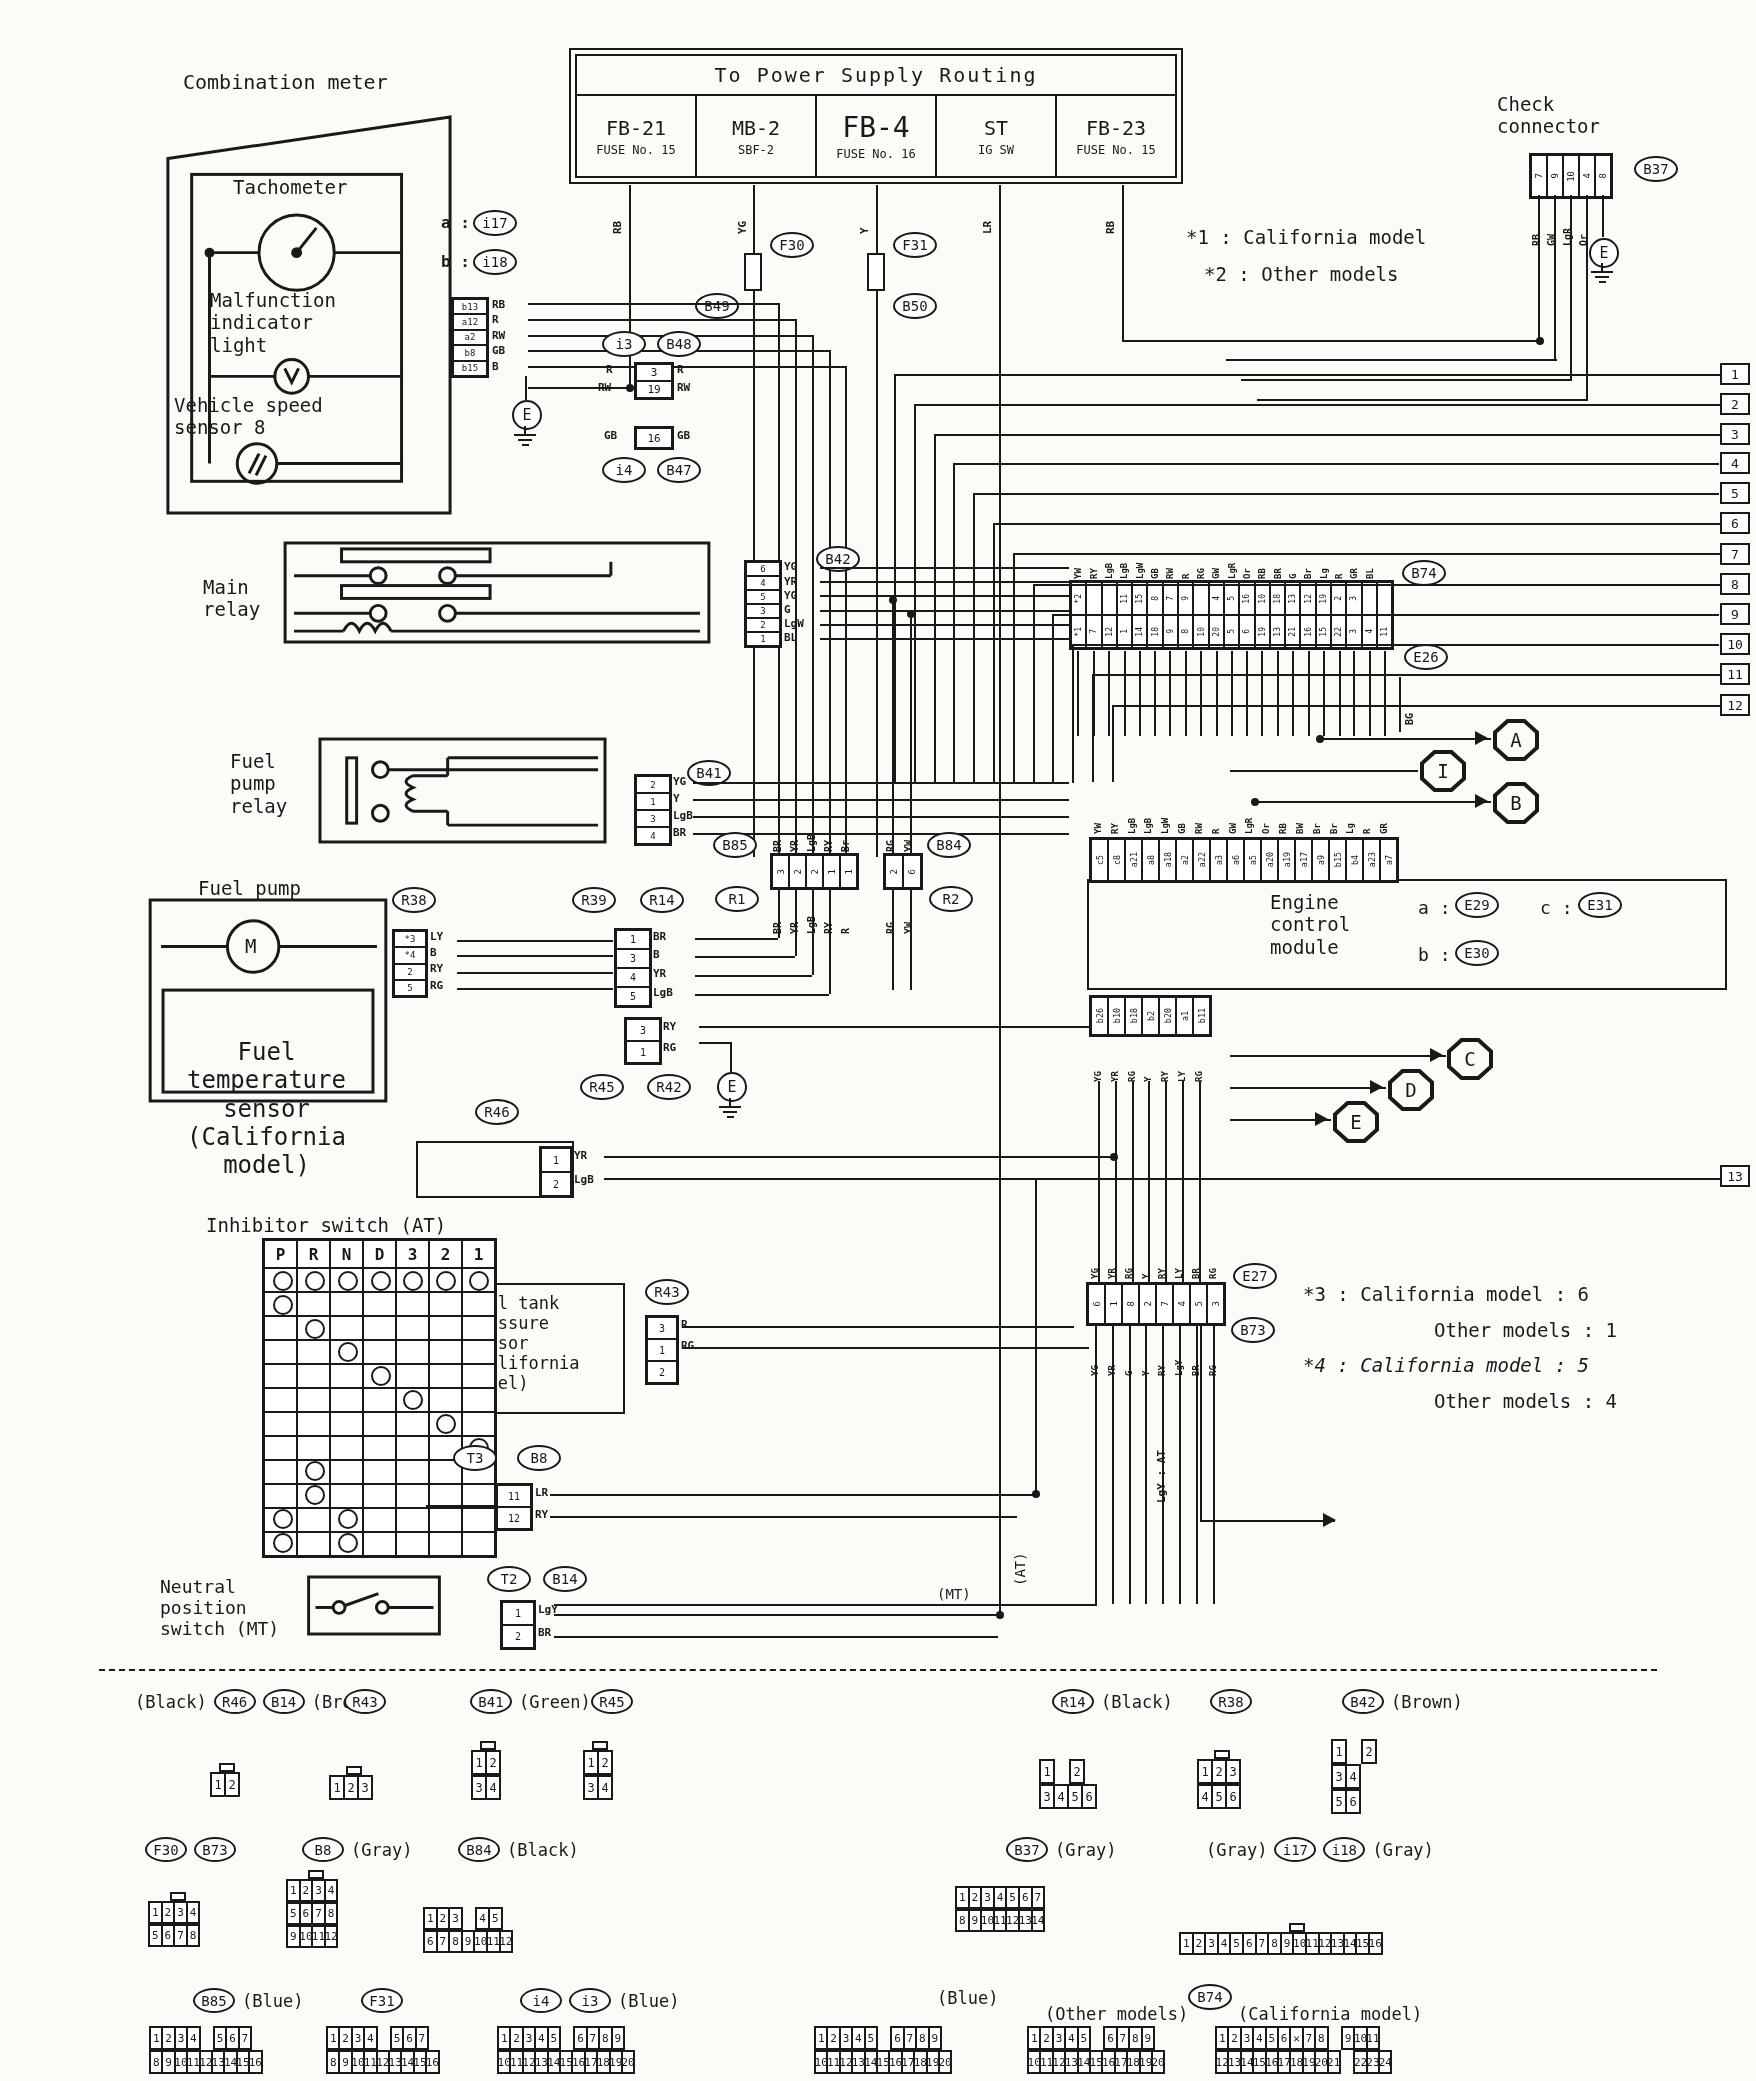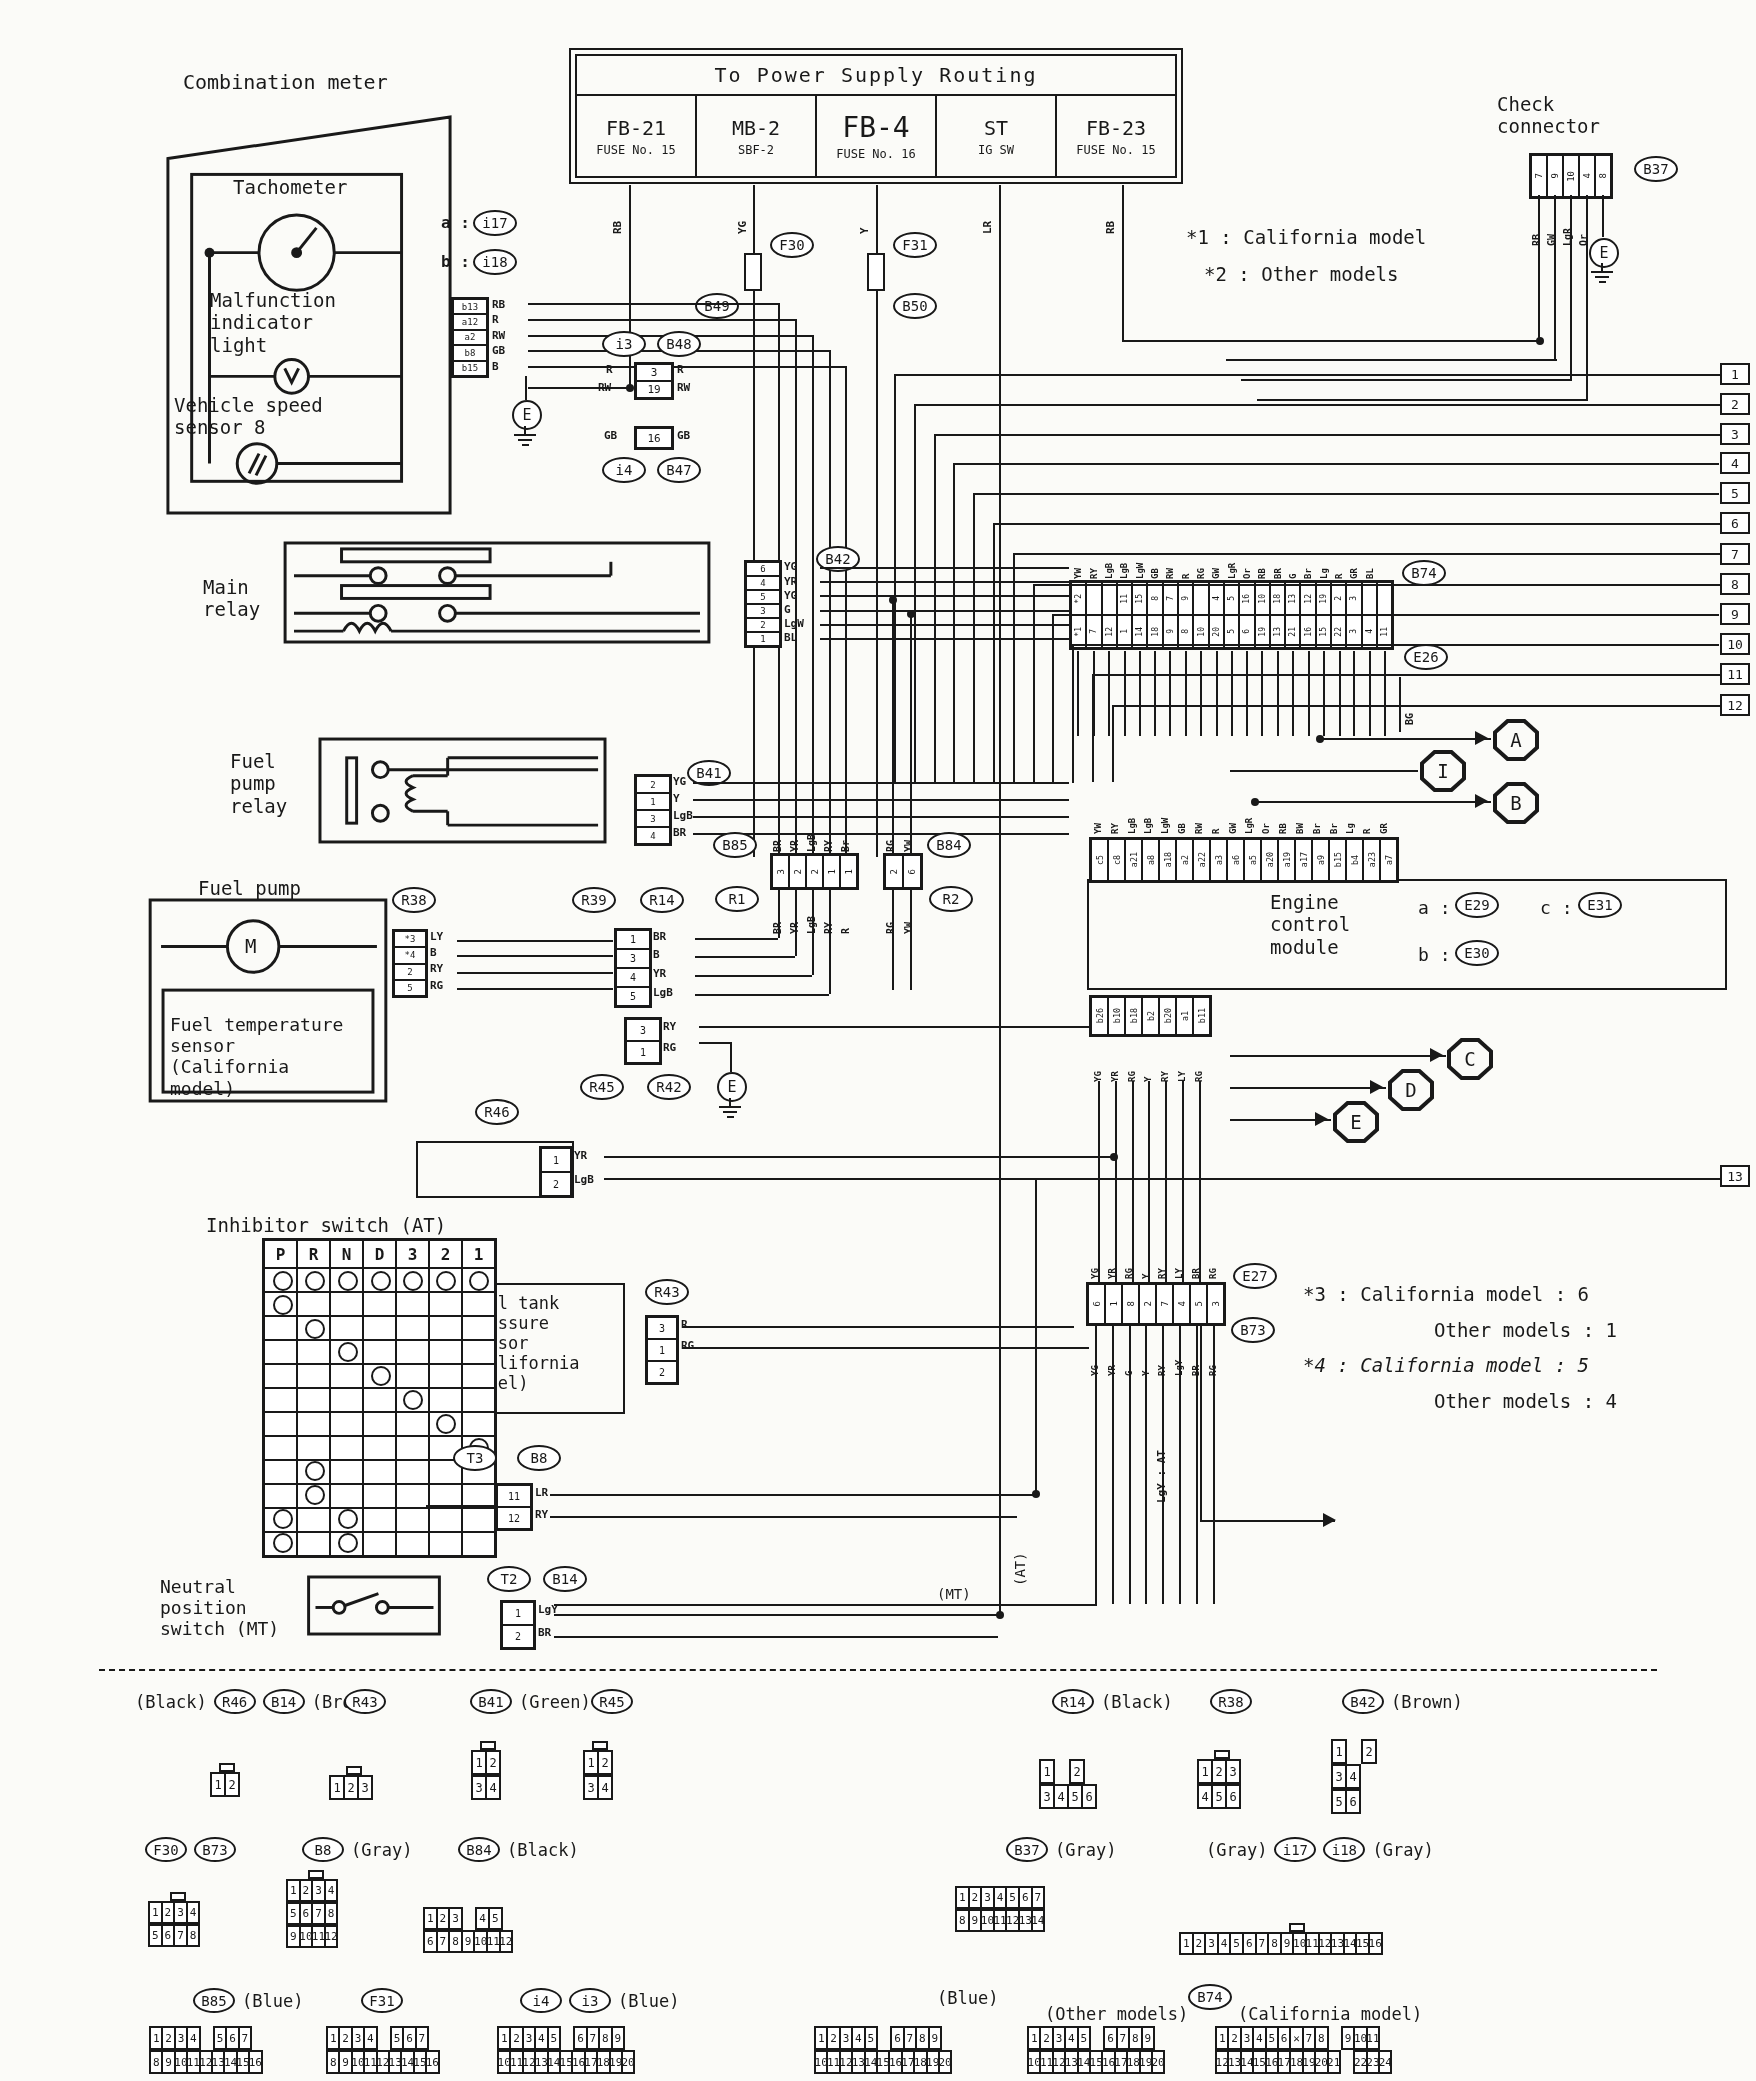--- a/index.html
+++ b/index.html
@@ -131,21 +131,21 @@
   <svg class="abs" style="left:149px;top:899px;" width="238" height="203" viewBox="0 0 240 205">
     <g fill="none" stroke="#191919" stroke-width="3">
       <rect x="1" y="1" width="238" height="203"></rect>
       <circle cx="105" cy="48" r="26"></circle>
       <line x1="12" y1="48" x2="79" y2="48"></line>
         <line x1="131" y1="48" x2="230" y2="48"></line>
       <rect x="14" y="92" width="212" height="103"></rect>
     </g>
   </svg>
   <div class="lbl" style="left:245px;top:935px;font-size:19px;">M</div>
-  <div class="lbl" style="left:170px;top:1014px;width:193px;font-size:18px;">Fuel temperature sensor (California model)</div>
+  <div class="lbl" style="left:170px;top:1038px;width:193px;font-size:24px;text-align:center;">Fuel temperature sensor (California model)</div>
 
   <div class="box" style="left:416px;top:1141px;width:158px;height:57px;"></div>
 
   <div class="lbl" style="left:206px;top:1214px;font-size:19px;">Inhibitor switch (AT)</div>
 
   <div class="box" style="left:455px;top:1283px;width:170px;height:131px;"></div>
   <div class="lbl" style="left:467px;top:1293px;width:149px;font-size:17px;">Fuel tank pressure sensor (California model)</div>
 
   <div class="lbl" style="left:160px;top:1576px;width:139px;font-size:18px;">Neutral position switch (MT)</div>
   <svg class="abs" style="left:307px;top:1576px;" width="134" height="59" viewBox="0 0 135 60">

